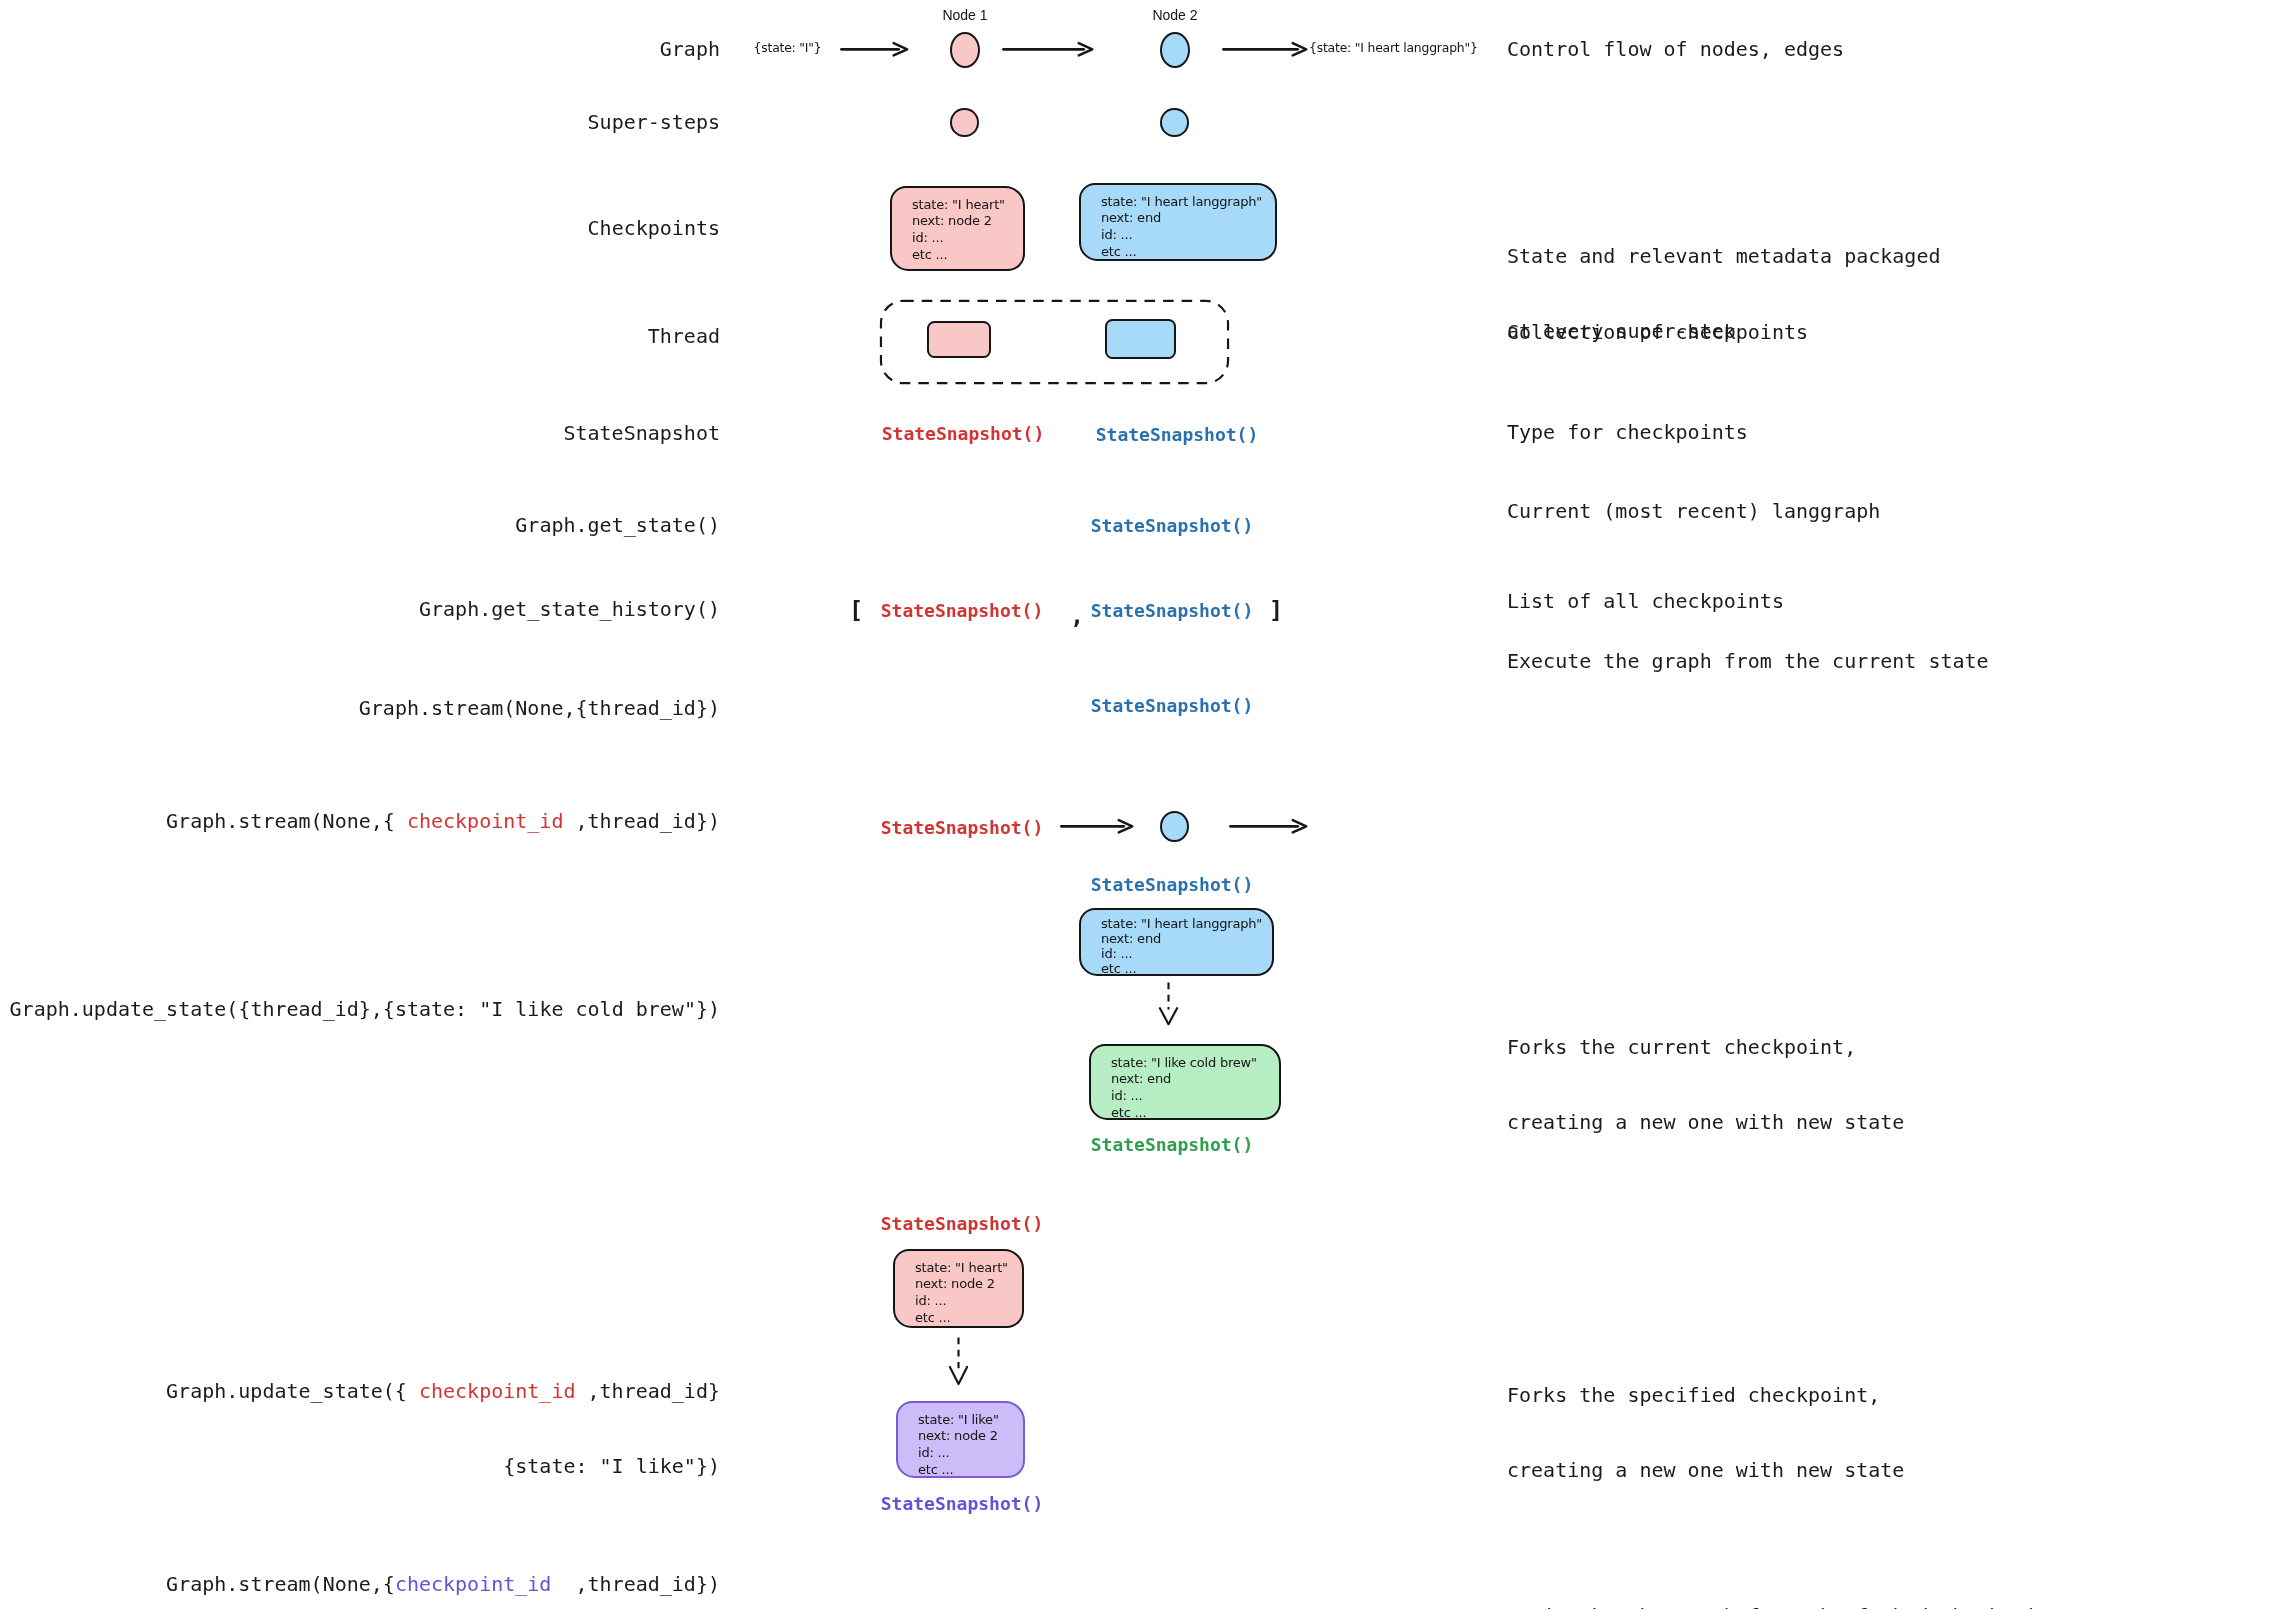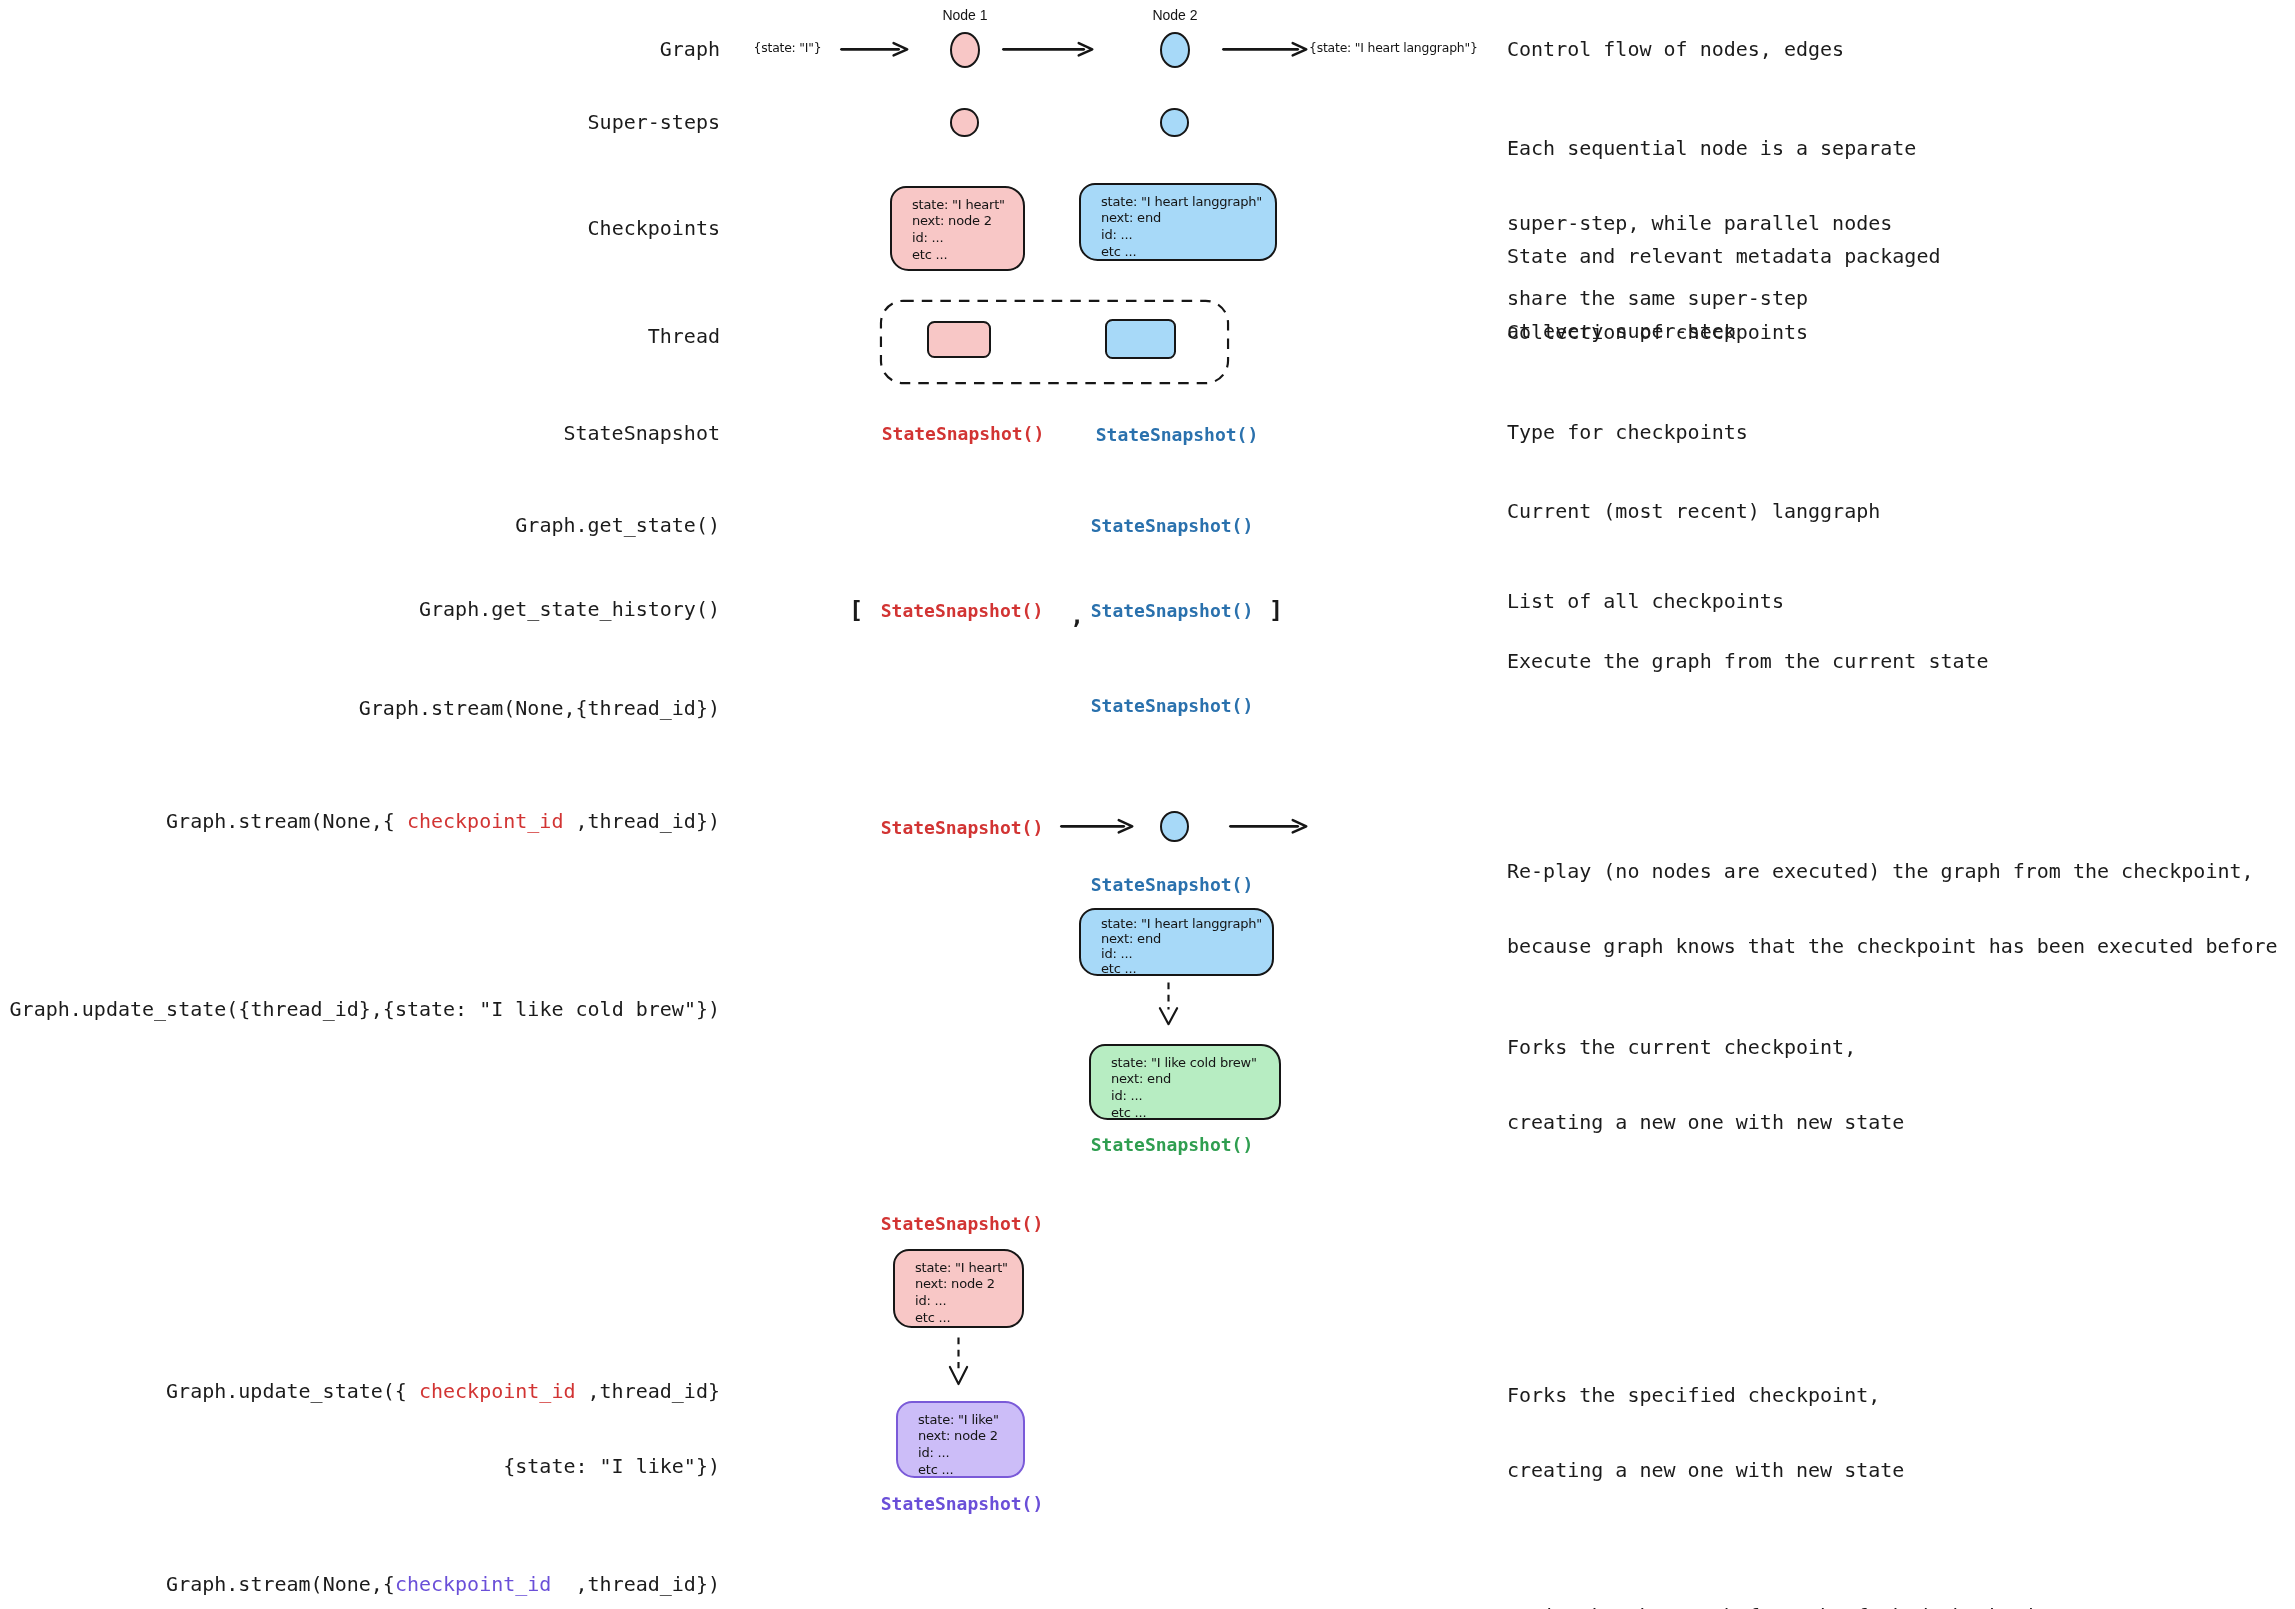--- a/index.html
+++ b/index.html
@@ -44,38 +44,29 @@
   <div class="lbl" style="top:997px">Graph.update_state({thread_id},{state: "I like cold brew"})</div>
 
   <div class="lbl" style="top:1329px">
     <div><span>Graph.update_state({ </span><span class="red">checkpoint_id</span><span> ,thread_id}</span></div>
     <div>{state: "I like"})</div>
   </div>
 
   <div class="lbl" style="top:1572px"><span>Graph.stream(None,{</span><span class="purple">checkpoint_id</span><span>  ,thread_id})</span></div>
 
   <div class="desc" style="top:37px">Control flow of nodes, edges</div>
-  <div class="desc" style="top:86px">
-    <div>Each sequential node is a separate</div>
-    <div>super-step, while parallel nodes</div>
-    <div>share the same super-step</div>
-  </div>
   <div class="desc" style="top:194px">
     <div>State and relevant metadata packaged</div>
     <div>at every super-step</div>
   </div>
   <div class="desc" style="top:320px">Collection of checkpoints</div>
   <div class="desc" style="top:420px">Type for checkpoints</div>
   <div class="desc" style="top:499px">Current (most recent) langgraph</div>
   <div class="desc" style="top:589px">List of all checkpoints</div>
   <div class="desc" style="top:649px">Execute the graph from the current state</div>
-  <div class="desc" style="top:809px">
-    <div>Re-play (no nodes are executed) the graph from the checkpoint,</div>
-    <div>because graph knows that the checkpoint has been executed before</div>
-  </div>
   <div class="desc" style="top:985px">
     <div>Forks the current checkpoint,</div>
     <div>creating a new one with new state</div>
   </div>
   <div class="desc" style="top:1333px">
     <div>Forks the specified checkpoint,</div>
     <div>creating a new one with new state</div>
   </div>
   <div class="desc" style="top:1554px">
     <div>Re-invoke the graph from the forked checkpoint</div>

